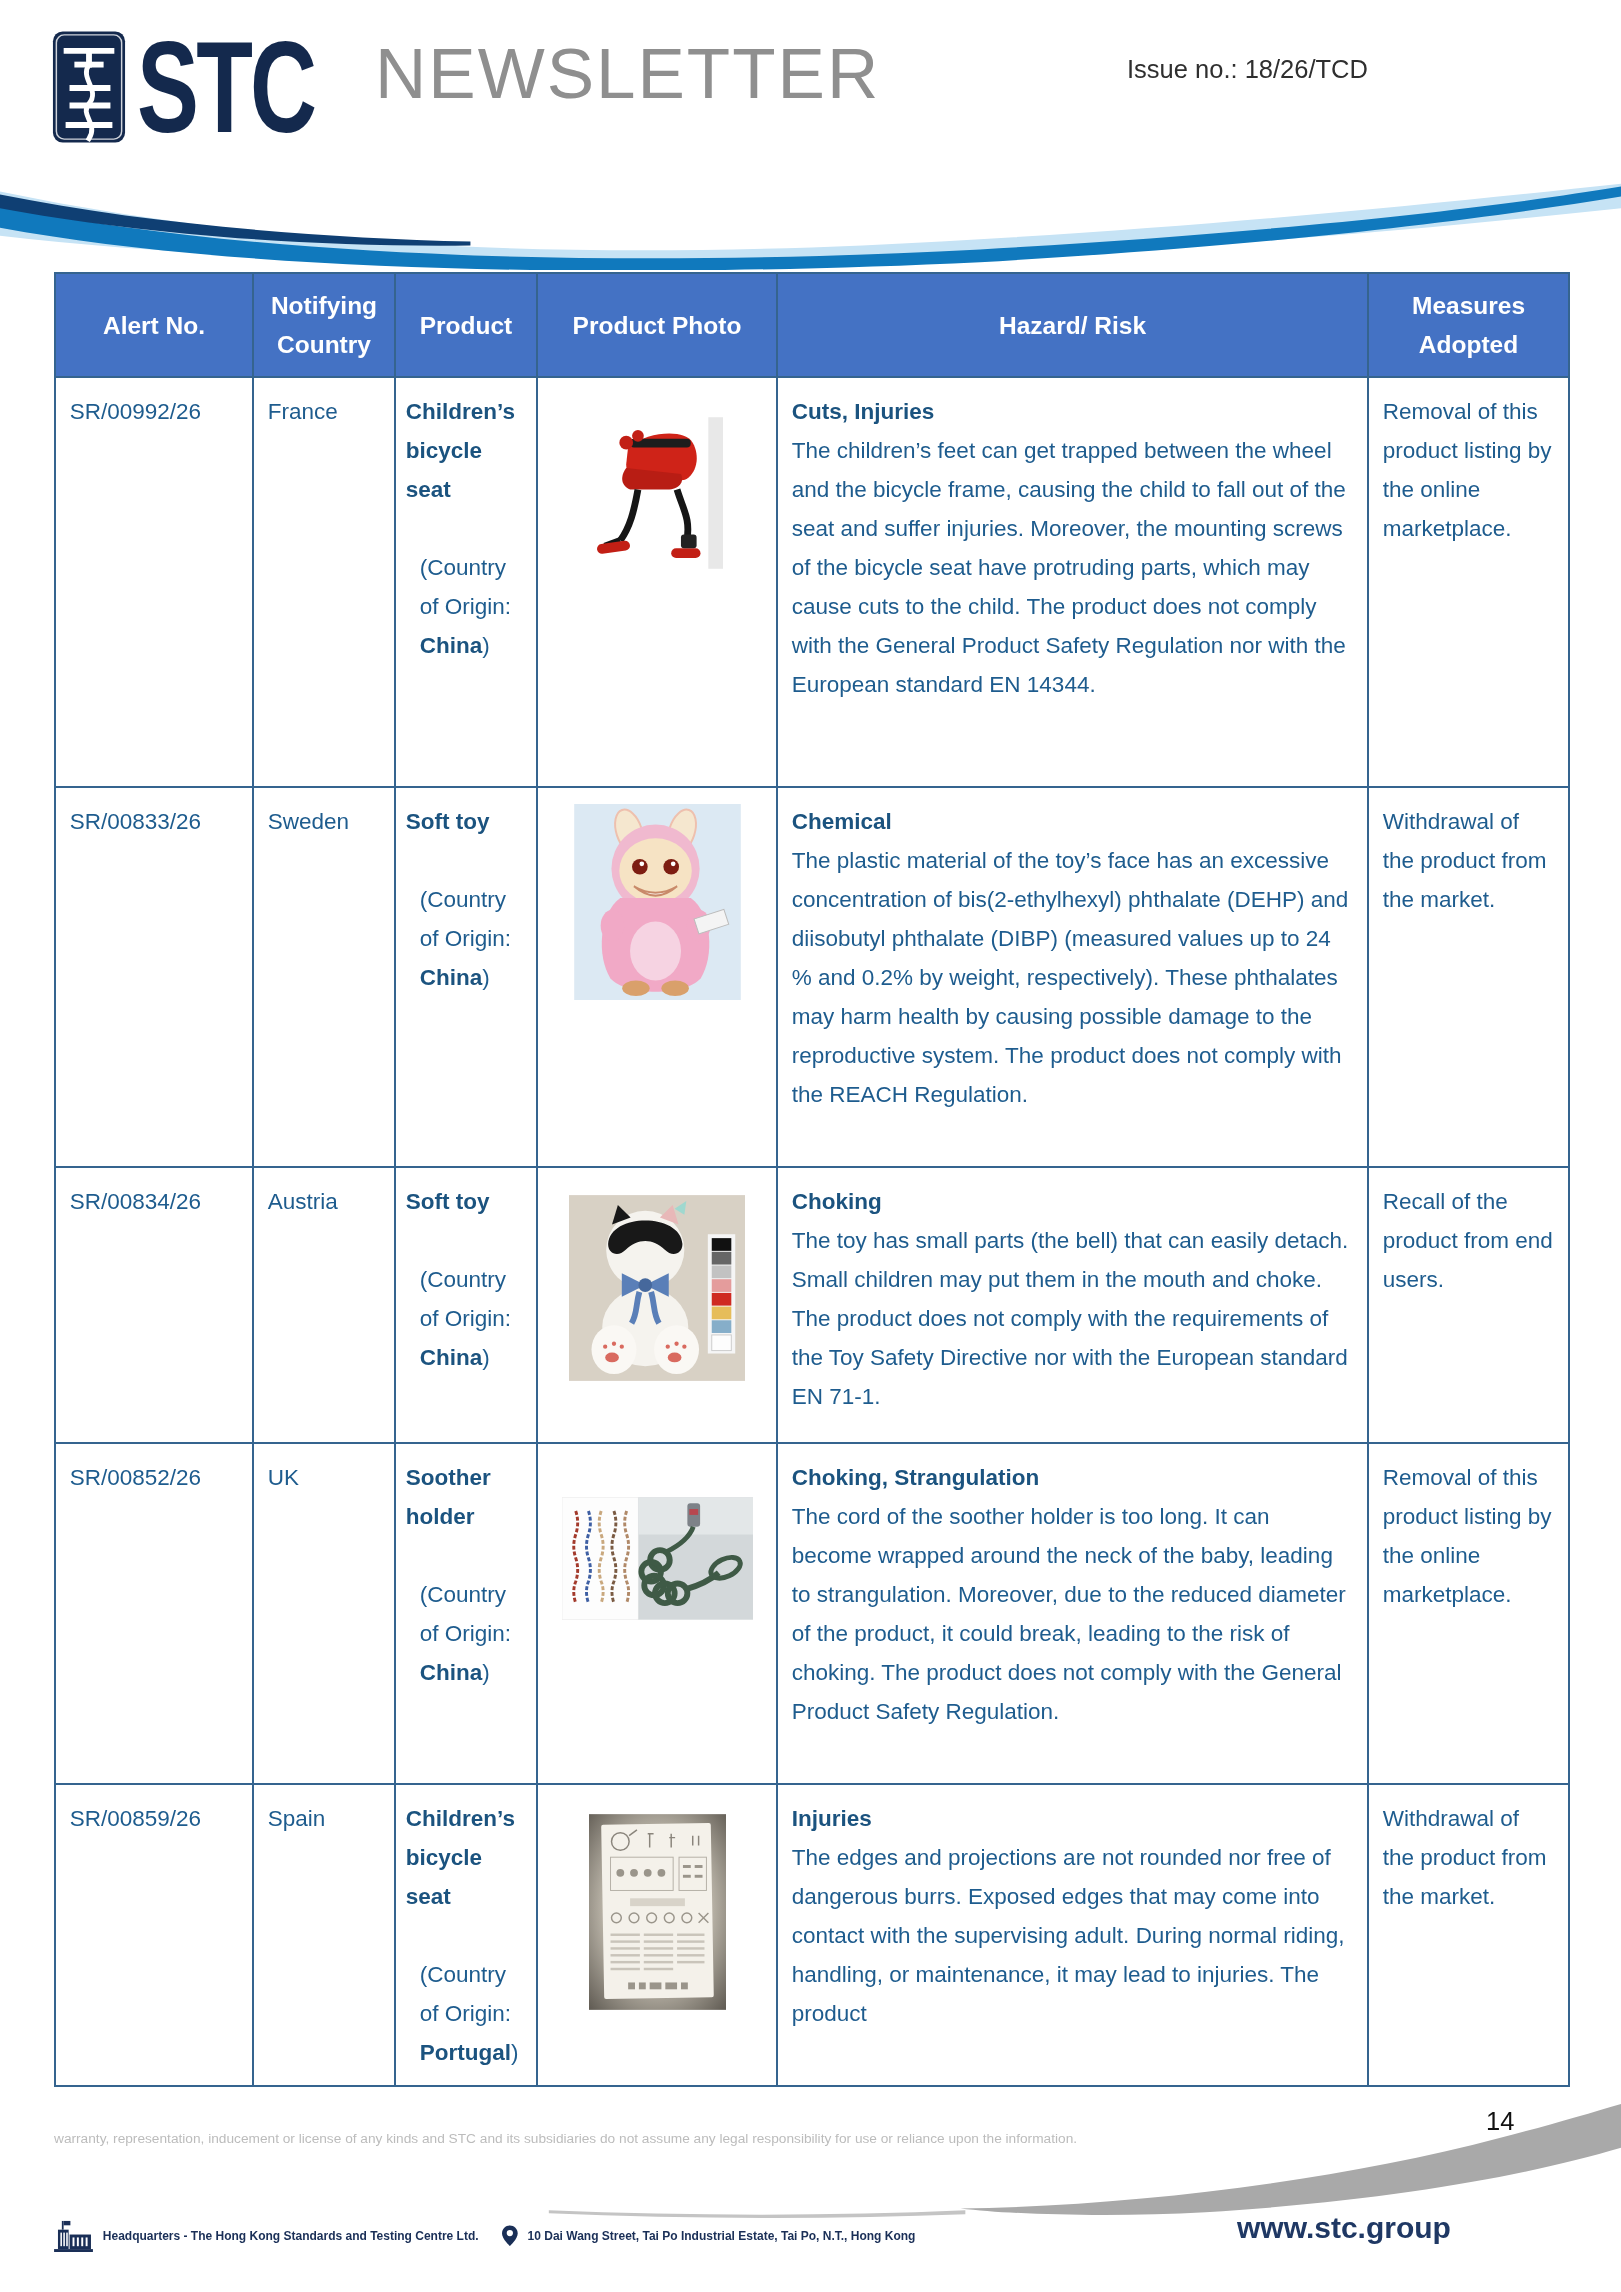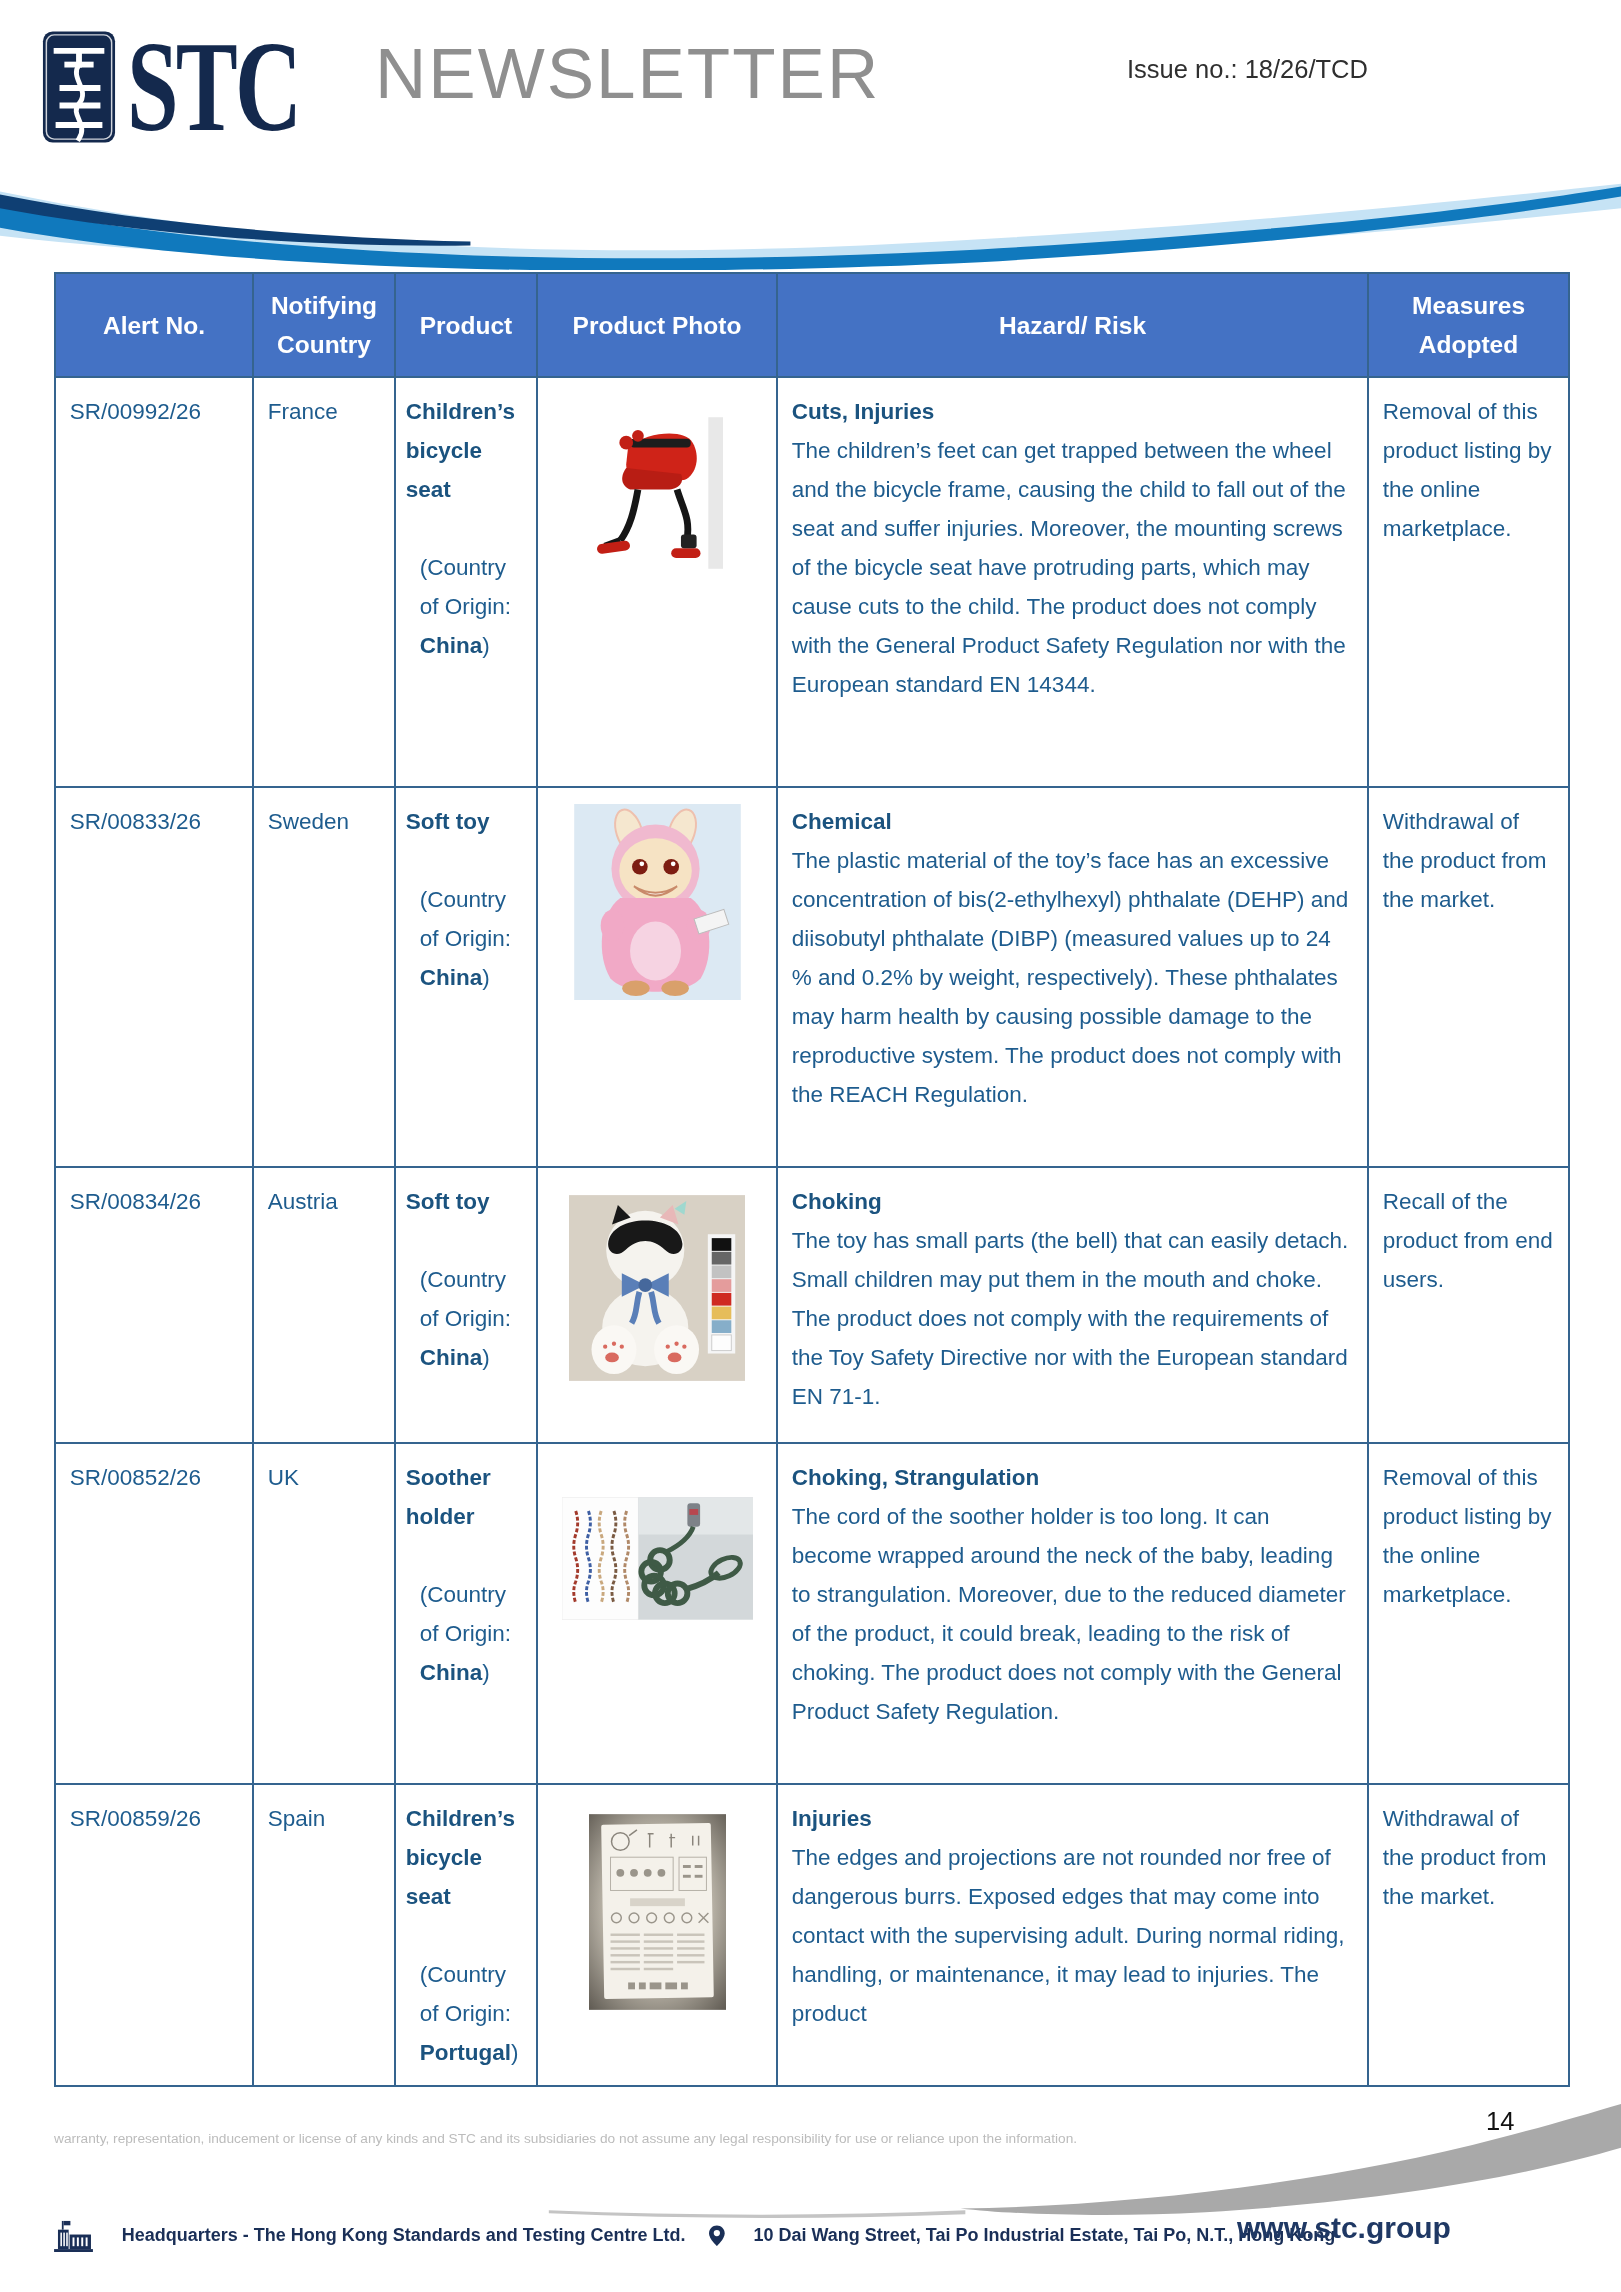--- a/index.html
+++ b/index.html
@@ -1,21 +1,21 @@
 <!DOCTYPE html>
 <html><head>
 <meta charset="utf-8">
 <style>
   html,body{margin:0;padding:0;}
   body{
     width:1621px;height:2293px;position:relative;background:#ffffff;
     font-family:"Liberation Sans", sans-serif;overflow:hidden;
   }
   
-  .logo-block{position:absolute;left:41px;top:29px;display:flex;align-items:flex-end;font-family:Liberation Serif, serif;}
+  .logo-block{position:absolute;left:51px;top:29px;display:flex;align-items:flex-end;}
   .stc-word{
     font-size:129px;font-weight:bold;color:#14294d;line-height:116px;
     transform:scaleX(.72);transform-origin:left center;letter-spacing:-3.9px;margin-left:9.8px;
   }
   .newsletter-title{
     position:absolute;left:375px;top:33px;font-size:71px;color:#8f8f8f;
     letter-spacing:2px;font-weight:400;
   }
   .issue-no{position:absolute;left:1127px;top:55px;font-size:25.5px;color:#2f2f2f;}
   .top-wave{position:absolute;left:0;top:167px;width:1621px;height:103px;}
@@ -37,21 +37,21 @@
   .porigin{margin-top:39px;margin-left:14px;}
   .porigin b{color:#1b537f;}
   .htitle{font-weight:bold;color:#1b537f;}
   .photo-wrap{display:flex;justify-content:center;}
   
   .gray-swoosh{position:absolute;left:0;top:2099px;width:1621px;height:127px;}
   .page-number{position:absolute;left:1486px;top:2107px;font-size:25.5px;color:#111111;}
   .disclaimer{position:absolute;left:54px;top:2125px;width:1157px;
     font-size:13.7px;line-height:27.4px;color:#bcbcbc;}
   .footer-info{position:absolute;left:54px;top:2219px;display:flex;align-items:center;gap:9.8px;}
-  .footer-info .txt{font-size:18px;font-weight:bold;color:#1a2f57;white-space:nowrap;margin-left:19px;}
+  .footer-info .txt{font-size:12px;font-weight:bold;color:#1a2f57;white-space:nowrap;}
   .website{position:absolute;left:1237px;top:2211px;font-size:30px;font-weight:bold;color:#1f3864;}
   svg{display:block;}
 </style>
 </head>
 <body>
 
 <div class="logo-block">
   <svg width="76" height="116" viewBox="0 0 78 118">
     <rect x="2" y="2" width="74" height="114" rx="10" fill="#14294d"></rect>
     <rect x="5.5" y="5.5" width="67" height="107" rx="8" fill="none" stroke="#ffffff" stroke-width="1.5" opacity=".8"></rect>

